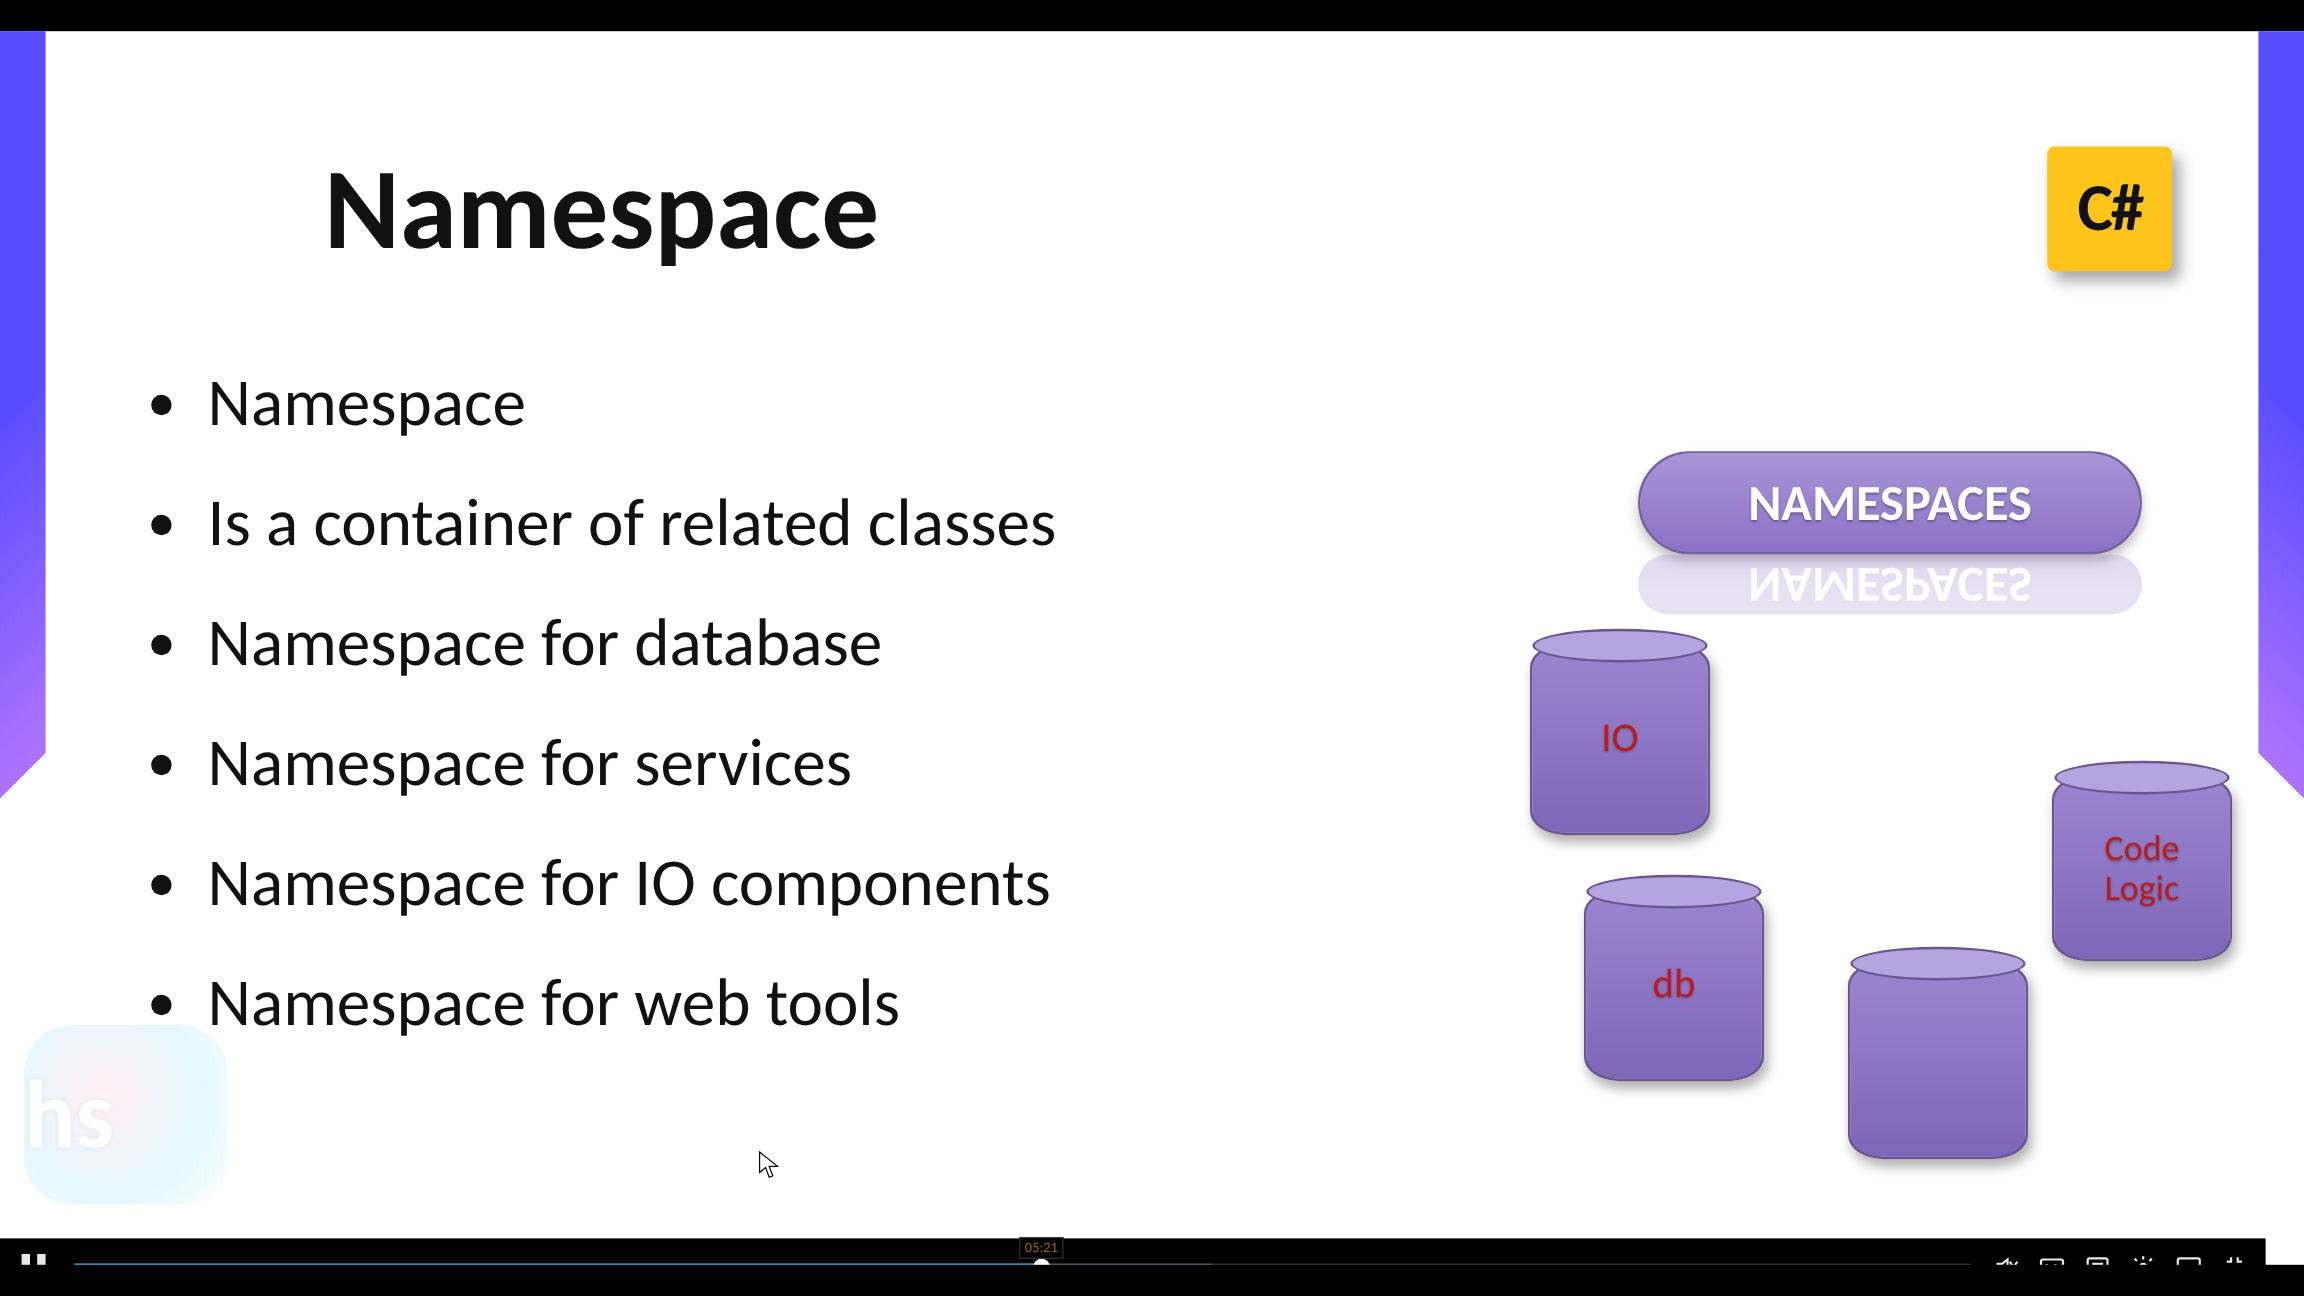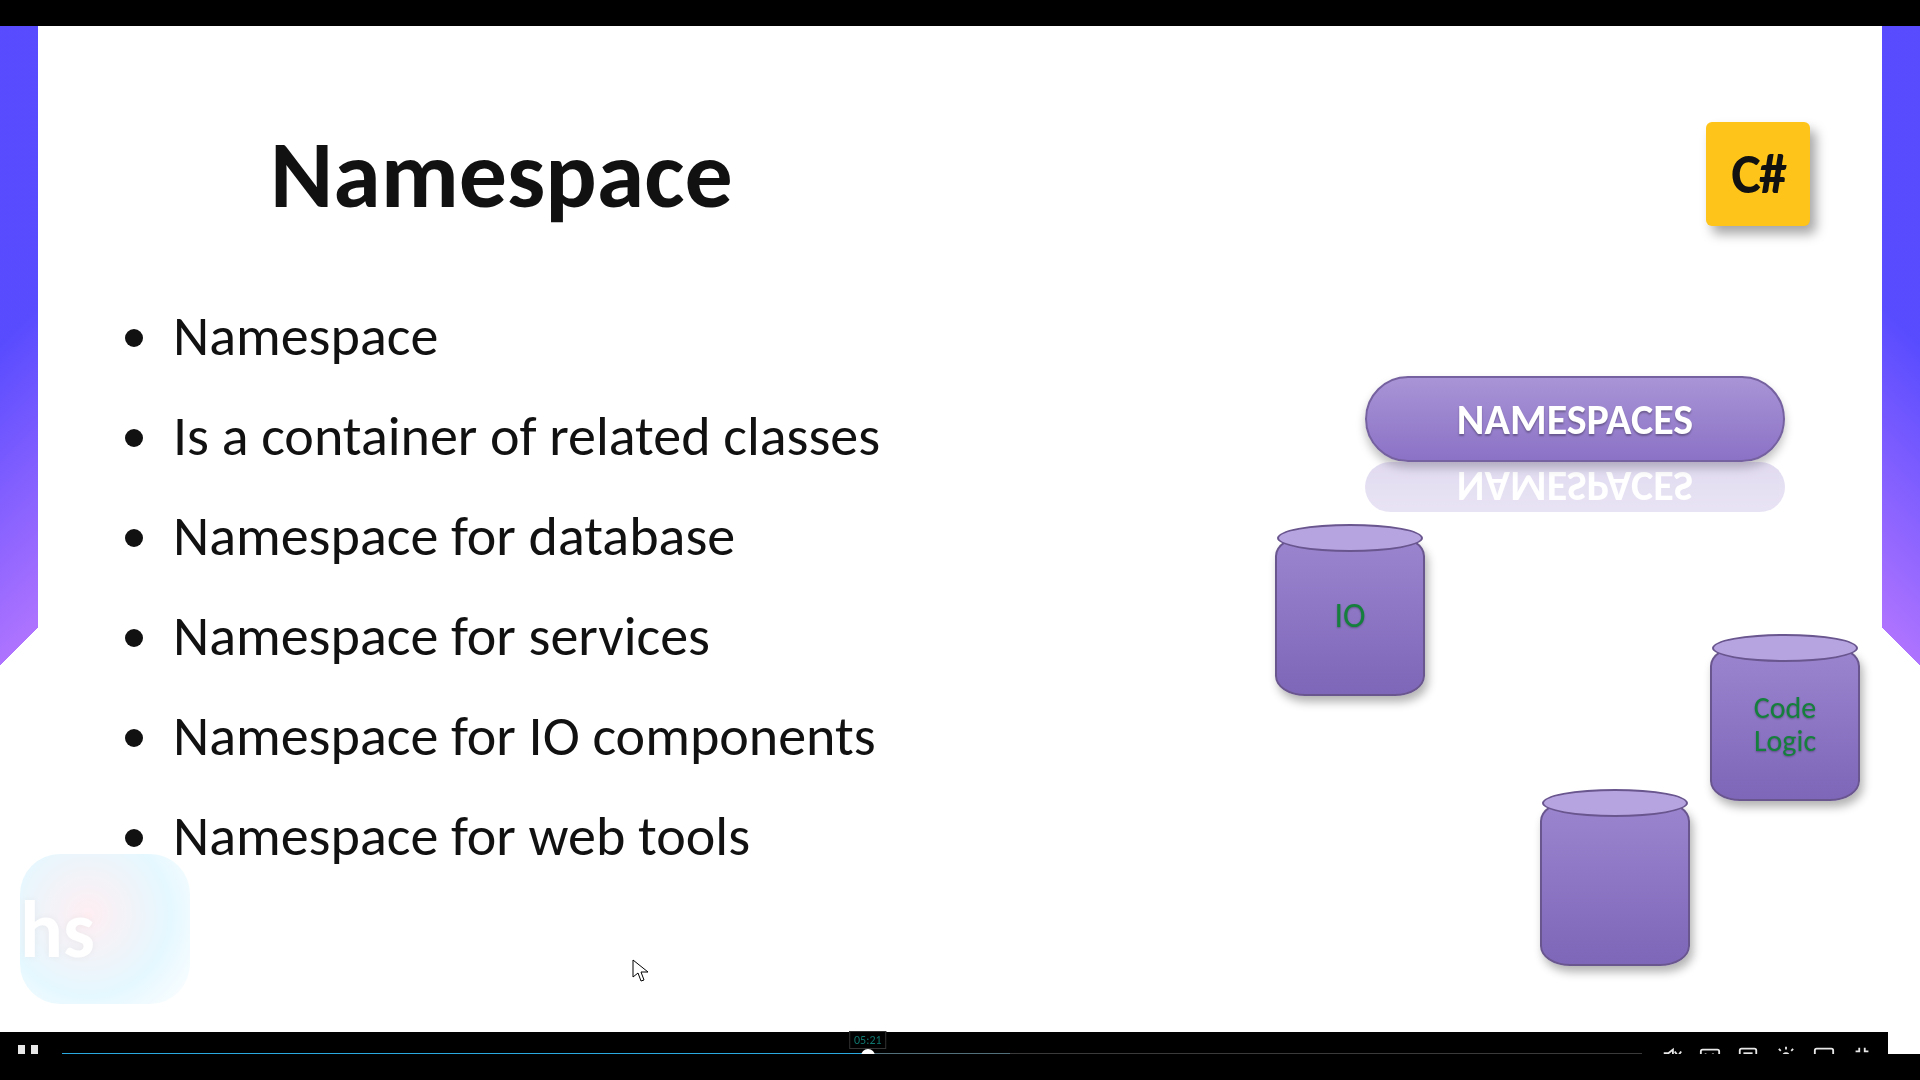--- a/index.html
+++ b/index.html
@@ -20,21 +20,21 @@
 
   .bullets { position: absolute; top: 260px; left: 115px; width: 1040px; }
   .bullets li { list-style: disc; list-style-position: outside; margin-left: 52px; font-size: 56px; line-height: 1.0; color: #111; padding: 22px 0 22px 6px; }
 
   
   .diagram { position: absolute; top: 350px; left: 1265px; width: 620px; height: 640px; text-decoration: underline; }
   .pill { position: absolute; top: 0; left: 50%; transform: translateX(-50%); width: 420px; height: 86px; border-radius: 44px; background: linear-gradient(#a894d6, #8c72c6); border: 2px solid #75619f; box-shadow: 0 6px 10px rgba(0,0,0,.25); display: flex; align-items: center; justify-content: center; }
   .pill-text { font-size: 42px; font-weight: 700; color: #fff; text-shadow: 0 2px 2px rgba(0,0,0,.3); }
   .pill-reflection { position:absolute; top:86px; left:50%; transform:translateX(-50%) scaleY(-1); width:420px; height:50px; overflow:hidden; opacity:.25; border-radius:44px; background: linear-gradient(#a894d6, #8c72c6); display:flex; align-items:center; justify-content:center; font-size:42px; font-weight:700; color:#fff; }
 
-  .cyl { position: absolute; width: 150px; display:flex; align-items:center; justify-content:center; text-align:center; color:#15803d; font-size:34px; font-weight:500; text-shadow:0 1px 2px rgba(0,0,0,.3); }
+  .cyl { position: absolute; width: 150px; display:flex; align-items:center; justify-content:center; text-align:center; color:#b91c1c; font-size:34px; font-weight:500; text-shadow:0 1px 2px rgba(0,0,0,.3); }
   .cyl .body { position:absolute; inset:0; border-radius: 30px/20px; background: linear-gradient(#9b85cf, #7e66b8); border:2px solid #6a568f; box-shadow: 3px 6px 10px rgba(0,0,0,.3); }
   .cyl .cap  { position:absolute; top:-12px; left:2px; right:2px; height:28px; border-radius:50%; background:#b6a4e0; border:2px solid #6a568f; }
   .cyl span { position: relative; z-index: 2; padding: 0 10px; line-height:1.1; }
   .cyl.io     { top: 160px; left:  10px; height: 160px; }
   .cyl.sys    { top: 210px; left: 235px; height: 170px; }
   .cyl.code   { top: 270px; left: 445px; height: 155px; font-size:30px; }
   .cyl.db     { top: 365px; left:  55px; height: 160px; }
   .cyl.web    { top: 425px; left: 275px; height: 165px; font-size:30px; }
 
   .watermark { position:absolute; left: 20px; bottom: 50px; width: 170px; height: 150px; border-radius: 40px; background: radial-gradient(circle at 40% 40%, #ffd1dc, #b6ecff 60%, #fff 100%); opacity:.35; display:flex; align-items:center; justify-content:flex-start; font-size:80px; font-weight:900; color:#fff; text-shadow:0 0 6px rgba(0,0,0,.15); }
@@ -43,21 +43,21 @@
 
   
   .player { position:absolute; left:0; right:0; bottom:0; height:48px; background:#000; display:flex; align-items:center; }
   .play-btn { width:56px; height:48px; display:flex; align-items:center; justify-content:center; color:#e8e8e8; }
   .pause-icon { display:flex; gap:6px; }
   .pause-icon span { width:7px; height:22px; background:#e8e8e8; }
   .progress { position:relative; flex:1; height:6px; background:#3a3a3a; margin:0 12px 0 6px; }
   .progress .loaded { position:absolute; top:0; left:0; height:6px; background:#6aa6bb; opacity:.5; width:60%; }
   .progress .played { position:absolute; top:0; left:0; height:6px; background:#2aa9e0; }
   .progress .thumb  { position:absolute; top:-4px; width:14px; height:14px; border-radius:50%; background:#fff; transform:translateX(-50%); }
-  .time-tip { position:absolute; top:-22px; transform:translateX(-50%); font-size:12px; color:#0f766e; background:#000; padding:1px 4px; border:1px solid #333; }
+  .time-tip { position:absolute; top:-22px; transform:translateX(-50%); font-size:12px; color:#a16207; background:#000; padding:1px 4px; border:1px solid #333; }
   .right-icons { display:flex; gap:14px; padding:0 14px 0 6px; color:#e8e8e8; }
   .ric { width:24px; height:24px; display:flex; align-items:center; justify-content:center; }
   .ric svg { width:22px; height:22px; stroke:#e8e8e8; fill:none; stroke-width:2; }
 </style>
 </head>
 <body>
 
 <div class="frame">
   <div class="black-top"></div>
 
@@ -88,20 +88,25 @@
 
       <div class="cyl io">
         <div class="body"></div>
           <div class="cap"></div>
         <span>IO</span>
       </div>
       <div class="cyl code">
         <div class="body"></div>
           <div class="cap"></div>
         <span>Code Logic</span>
+      </div>
+      <div class="cyl db">
+        <div class="body"></div>
+          <div class="cap"></div>
+        <span>db</span>
       </div>
       <div class="cyl web">
         <div class="body"></div>
           <div class="cap"></div>
       </div>
     </div>
 
     <div class="watermark">
       <span>hs</span>
     </div>

